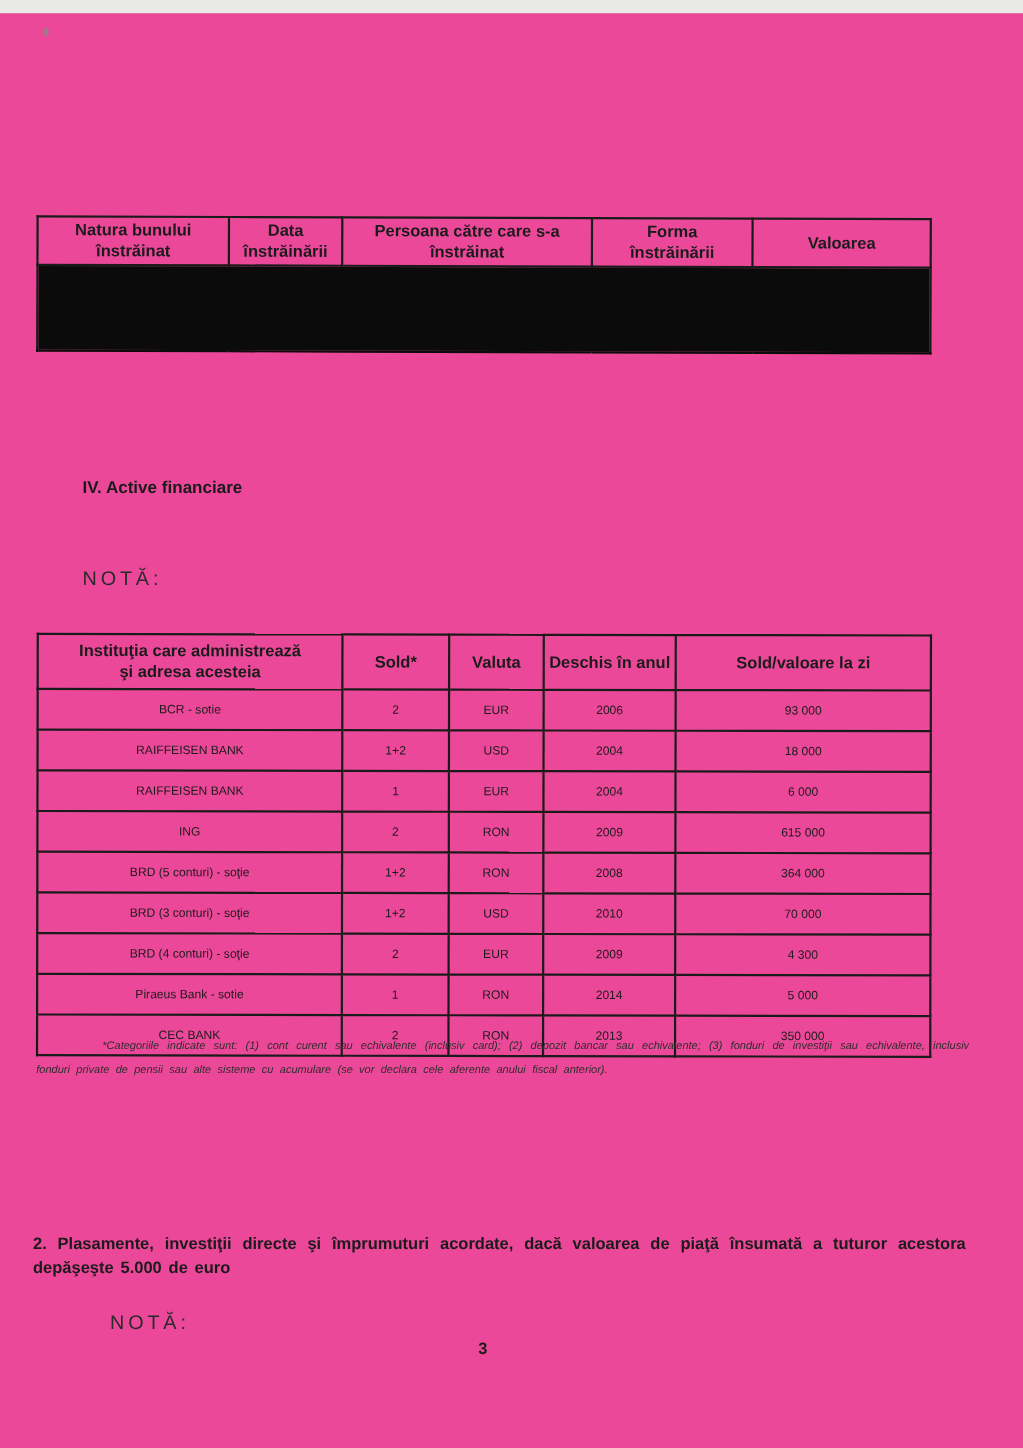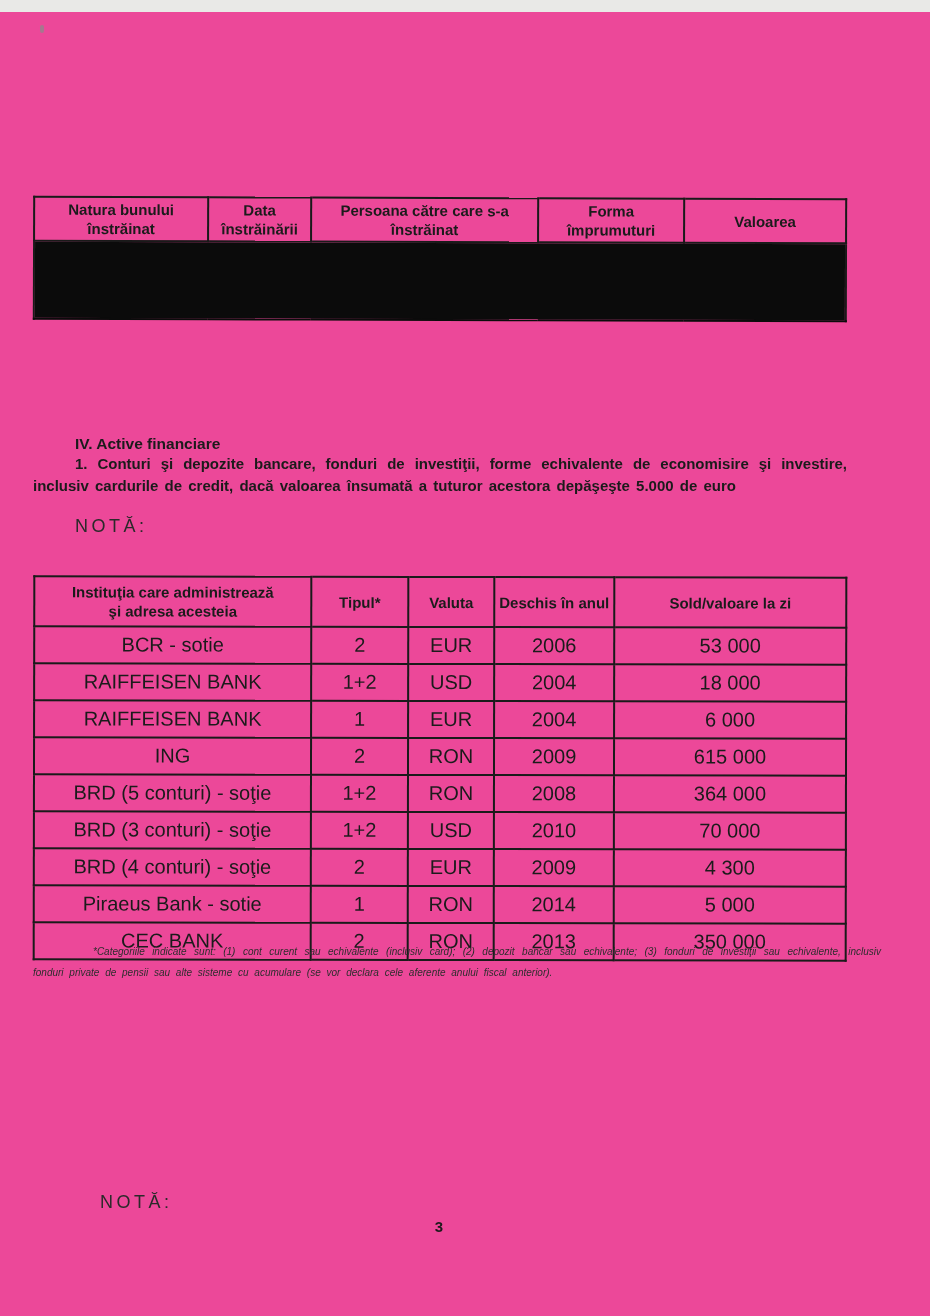--- a/index.html
+++ b/index.html
@@ -81,21 +81,21 @@
     font-size:14.5px;
     color:#242424;
   }
   #nota1-text { top:527px; left:72px; width:760px; }
 
   
   #accounts-table { top:564px; left:33px; width:812px; transform:rotate(0.1deg); }
   #accounts-table th { height:44px; }
   #accounts-table td {
     height:31px;
-    font-size:20px;
+    font-size:11px;
   }
 
   
   #footnote {
     position:absolute;
     top:929px; left:33px; width:848px;
     font-style:italic;
     font-size:10px;
     line-height:21px;
     text-align:justify;
@@ -131,66 +131,65 @@
       <thead>
         <tr>
 
         <th>Natura bunului
 înstrăinat</th>
             <th>Data
 înstrăinării</th>
             <th>Persoana către care s-a
 înstrăinat</th>
             <th>Forma
-împrumuturi</th>
+înstrăinării</th>
             <th>Valoarea</th>
           </tr>
       </thead>
       <tbody>
         <tr>
           <td class="redacted" colspan="5">
             <div class="redact-fill"></div>
           </td>
         </tr>
       </tbody>
     </table>
 
     <div class="h-section" id="section-iv-title">IV. Active financiare</div>
 
-    <div class="para" id="item1-paragraph">1. Conturi şi depozite bancare, fonduri de investiţii, forme echivalente de economisire şi investire, inclusiv cardurile de credit, dacă valoarea însumată a tuturor acestora depăşeşte 5.000 de euro</div>
 
     <div class="nota-label" id="nota1-label">NOTĂ:</div>
 
     <table class="tbl" id="accounts-table">
       <colgroup>
         <col style="width:277px">
           <col style="width:97px">
           <col style="width:86px">
         <col style="width:120px">
           <col style="width:232px">
       </colgroup>
       <thead>
         <tr>
 
         <th>Instituţia care administrează
 şi adresa acesteia</th>
-            <th>Tipul*</th>
+            <th>Sold*</th>
             <th>Valuta</th>
             <th>Deschis în anul</th>
             <th>Sold/valoare la zi</th>
           </tr>
       </thead>
       <tbody>
 
           <tr>
             <td>BCR - sotie</td>
             <td>2</td>
             <td>EUR</td>
             <td>2006</td>
-            <td>53 000</td>
+            <td>93 000</td>
           </tr>
 
           <tr>
             <td>RAIFFEISEN BANK</td>
             <td>1+2</td>
             <td>USD</td>
             <td>2004</td>
             <td>18 000</td>
           </tr>
 
@@ -247,19 +246,20 @@
             <td>2</td>
             <td>RON</td>
             <td>2013</td>
             <td>350 000</td>
           </tr>
         </tbody>
     </table>
 
     <div id="footnote">*Categoriile indicate sunt: (1) cont curent sau echivalente (inclusiv card); (2) depozit bancar sau echivalente; (3) fonduri de investiţii sau echivalente, inclusiv fonduri private de pensii sau alte sisteme cu acumulare (se vor declara cele aferente anului fiscal anterior).</div>
 
+    <div class="para" id="item2-paragraph">2. Plasamente, investiţii directe şi împrumuturi acordate, dacă valoarea de piaţă însumată a tuturor acestora depăşeşte 5.000 de euro</div>
 
     <div class="nota-label" id="nota2-label">NOTĂ:</div>
 
     <div id="page-number">3</div>
 
   </div>
 </div>
 
 </body></html>

